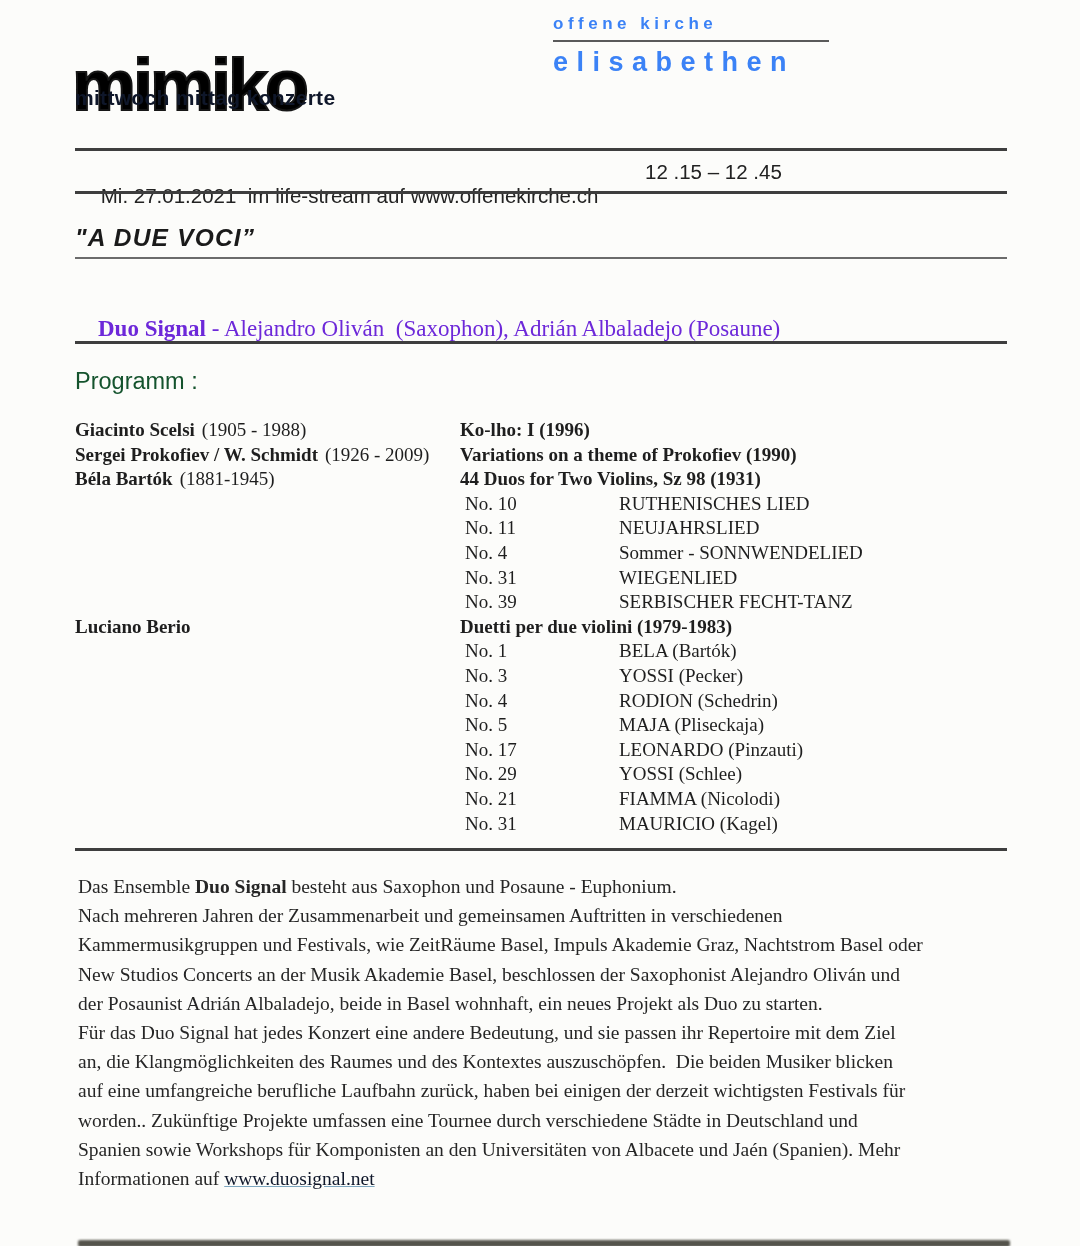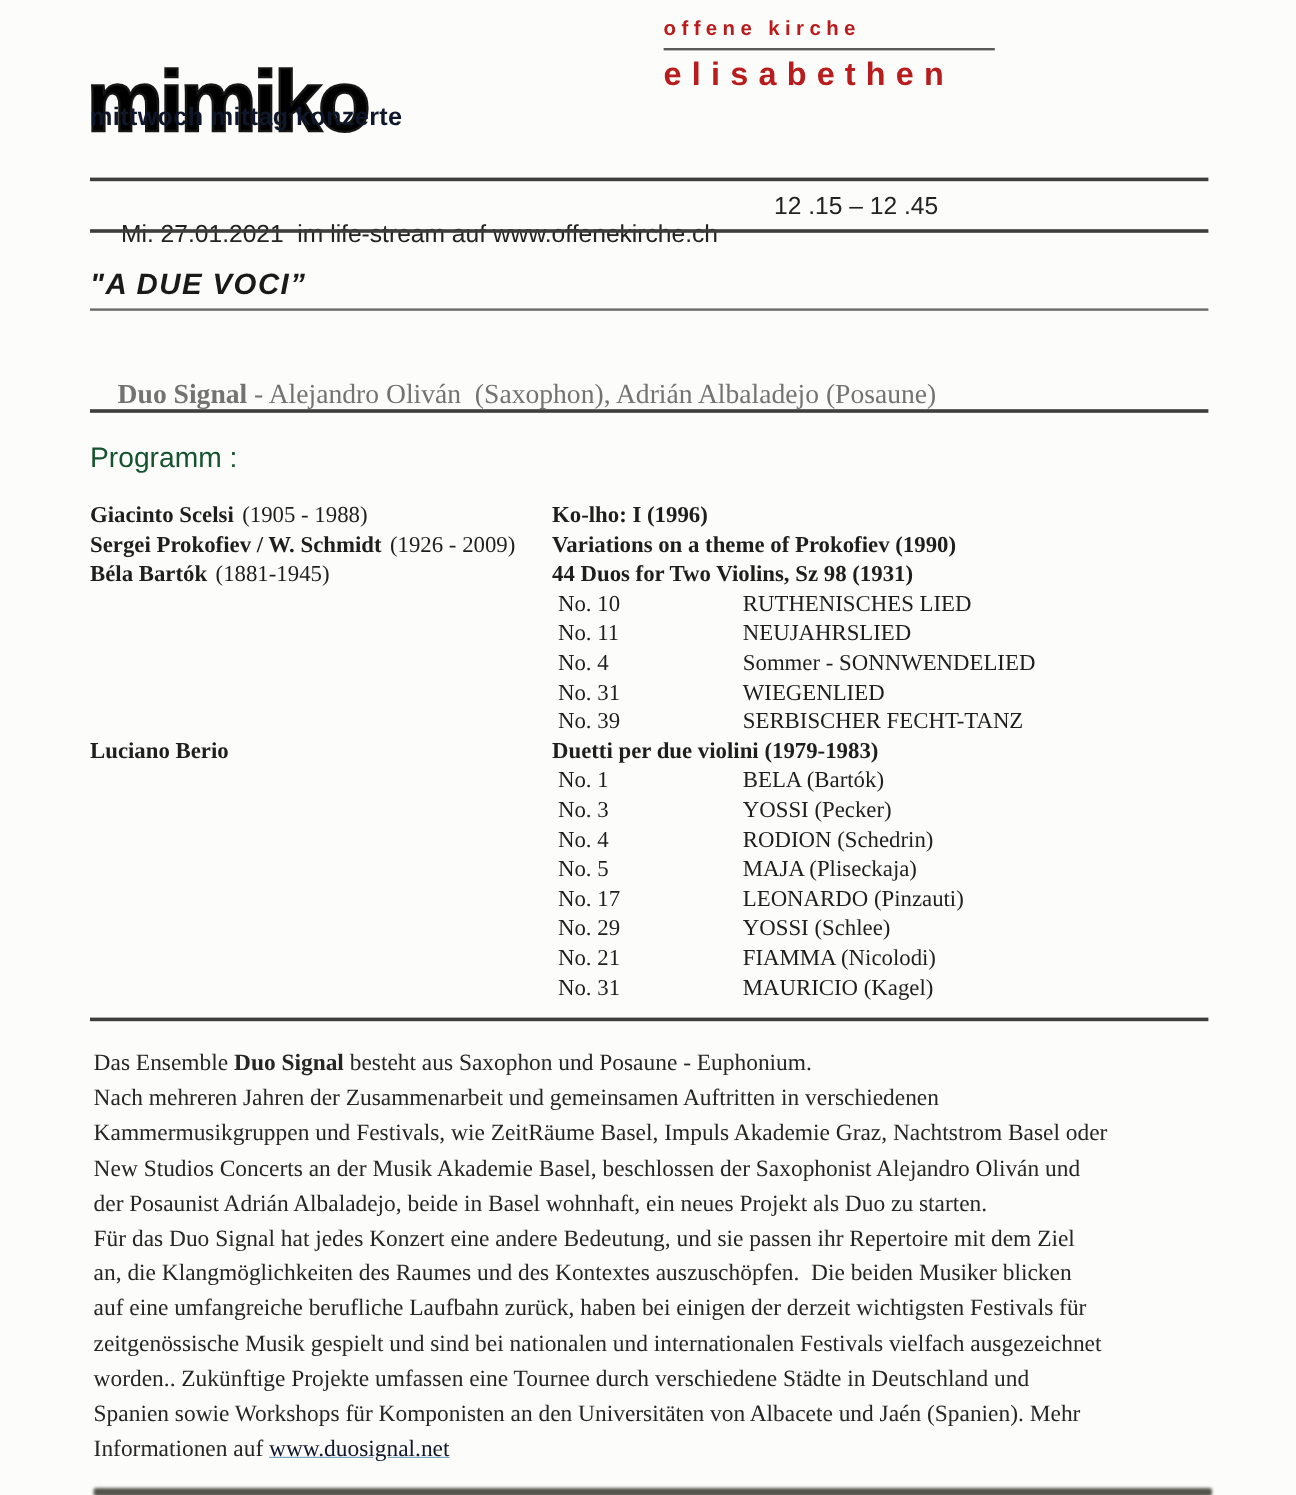--- a/index.html
+++ b/index.html
@@ -9,38 +9,38 @@
     background:#fcfcfa; color:#1d1d1d;
     font-family:"Liberation Sans", "DejaVu Sans", sans-serif;
   }
   
   .logo {
     position:absolute; left:72px; top:2px;
     font-size:72px; font-weight:900; letter-spacing:-3px; line-height:1;
     color:#000000;margin-top:47px; -webkit-text-stroke:2px #161616;
   }
   .tagline { position:absolute; left:75px; top:86px; font-size:21px; font-weight:700; letter-spacing:0.3px; color:#0f172a; }
-  .org { position:absolute; left:553px; top:14px; color:#b91c1c; }
+  .org { position:absolute; left:553px; top:14px; color:#3b82f6; }
   .org1 { font-size:17px; font-weight:700; letter-spacing:4.5px; }
   .org-rule { width:276px; height:2px; background:#5a5a5a; margin-top:6px; }
   .org2 { font-size:27px; font-weight:700; letter-spacing:8.5px; margin-top:5px; }
   
   .rule { position:absolute; left:75px; width:932px; height:2.5px; background:#3e3e3e; }
   .rule.thin { height:1.5px; background:#6b6b6b; }
   #rule-top { top:148px; }
   #rule-mid { top:191px; }
   #rule-title { top:257px; }
   #rule-program { top:341px; }
   #rule-about { top:848px; }
   
   .dateline { position:absolute; left:78px; top:160px; font-size:20.5px; color:#222; white-space:pre; }
   .dateline .time { position:absolute; left:567px; top:0; }
   
   .event-title { position:absolute; left:75px; top:224px; font-size:24.5px; font-weight:700; font-style:italic; letter-spacing:1.2px; color:#1a1a1a; }
-  .duo-line { position:absolute; left:75px; top:290px; font-size:23px; font-family:"Liberation Serif","DejaVu Serif",serif; white-space:pre; color:#737373; }
+  .duo-line { position:absolute; left:75px; top:290px; font-size:23px; font-family:"Liberation Serif","DejaVu Serif",serif; white-space:pre; color:#6d28d9; }
   .duo-line b { font-weight:700; }
   .programm-heading { position:absolute; left:75px; top:368px; font-size:23.5px; font-weight:400; color:#14532d; }
   
   .program { position:absolute; left:75px; top:419px; width:960px; font-size:19px; font-family:"Liberation Serif","DejaVu Serif",serif; color:#1e1e1e; }
   .prow { position:relative; height:24.6px; white-space:pre; }
   .composer { position:absolute; left:0; top:0; }
   .composer b { font-weight:700; }
   .composer .dates { margin-left:7px; }
   .work { position:absolute; left:385px; top:0; font-weight:700; }
   .no { position:absolute; left:390px; top:0; }
@@ -161,21 +161,20 @@
   <div class="rule" id="rule-about"></div>
   <div class="about">
     <div class="about-line"><span>Das Ensemble </span><b>Duo Signal</b><span> besteht aus Saxophon und Posaune - Euphonium.</span></div>
     <div class="about-line">Nach mehreren Jahren der Zusammenarbeit und gemeinsamen Auftritten in verschiedenen</div>
     <div class="about-line">Kammermusikgruppen und Festivals, wie ZeitRäume Basel, Impuls Akademie Graz, Nachtstrom Basel oder</div>
     <div class="about-line">New Studios Concerts an der Musik Akademie Basel, beschlossen der Saxophonist Alejandro Oliván und</div>
     <div class="about-line">der Posaunist Adrián Albaladejo, beide in Basel wohnhaft, ein neues Projekt als Duo zu starten.</div>
     <div class="about-line">Für das Duo Signal hat jedes Konzert eine andere Bedeutung, und sie passen ihr Repertoire mit dem Ziel</div>
     <div class="about-line">an, die Klangmöglichkeiten des Raumes und des Kontextes auszuschöpfen.  Die beiden Musiker blicken</div>
     <div class="about-line">auf eine umfangreiche berufliche Laufbahn zurück, haben bei einigen der derzeit wichtigsten Festivals für</div>
-    <div class="about-line">zeitgenössische Musik gespielt und sind bei nationalen und internationalen Festivals vielfach ausgezeichnet</div>
     <div class="about-line">worden.. Zukünftige Projekte umfassen eine Tournee durch verschiedene Städte in Deutschland und</div>
     <div class="about-line">Spanien sowie Workshops für Komponisten an den Universitäten von Albacete und Jaén (Spanien). Mehr</div>
     <div class="about-line"><span>Informationen auf </span><a class="link">www.duosignal.net</a></div>
   </div>
 
   <div class="bottom-strip"></div>
 
 </div>
 
 </body></html>

